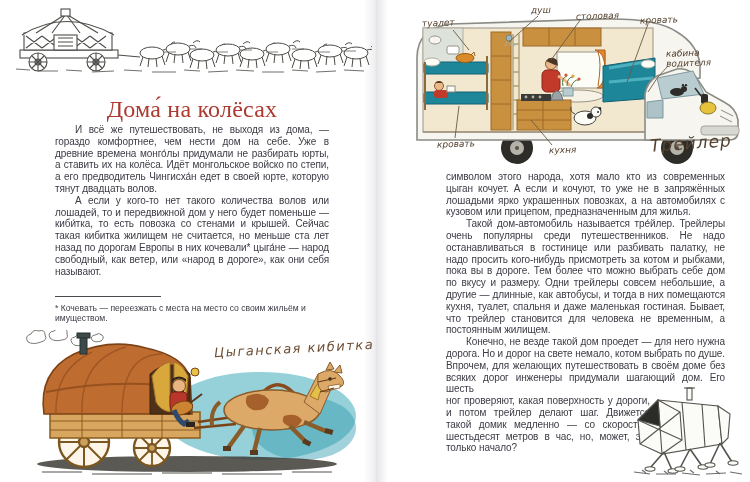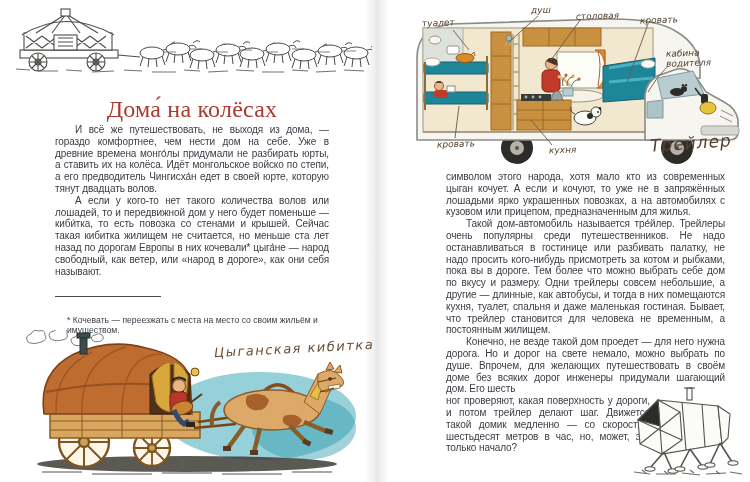--- a/index.html
+++ b/index.html
@@ -23,21 +23,21 @@
   #page-title{
     left:55px;top:96px;width:274px;margin:0;text-align:center;
     font-family:"Liberation Serif", serif;font-weight:normal;
     font-size:24px;color:var(--title-red,#ac3a31);letter-spacing:0.2px;
   }
   #left-body{left:55px;top:124px;width:274px;}
   #right-body{left:422px;top:171px;width:279px;margin-left:24px;}
   #right-body p.narrow{width:204px;}
   #footnote-rule{left:55px;top:296px;width:106px;height:0;border-top:1px solid #4a4a50;}
   #footnote{
-    left:55px;top:303px;width:274px;margin:12px;
+    left:55px;top:303px;width:274px;margin:0;
     font-size:8.6px;line-height:10px;color:var(--body-text,#3c3b45);
   }
   
   .hand{
     font-family:"DejaVu Sans", sans-serif;font-style:italic;
     color:var(--handwriting-brown,#56422f);font-size:9px;line-height:10px;
     transform:rotate(-2deg);white-space:nowrap;
   }
   .hand.wrap{white-space:normal;}
   #trailer-caption{font-size:17px;transform:rotate(-4deg);letter-spacing:1px;}
@@ -345,21 +345,21 @@
     <span class="abs hand" style="left:576px;top:11px">столовая</span>
     <span class="abs hand" style="left:640px;top:15px">кровать</span>
     <span class="abs hand wrap" style="left:666px;top:48px;width:48px">кабина водителя</span>
     <span class="abs hand" style="left:437px;top:139px">кровать</span>
     <span class="abs hand" style="left:549px;top:145px">кухня</span>
     <span id="trailer-caption" class="abs hand" style="left:650px;top:138px">Трейлер</span>
 
     <div id="right-body" class="abs body-col">
       <p>символом этого народа, хотя мало кто из современных цыган кочует. А если и кочуют, то уже не в запряжённых лошадьми ярко украшенных повозках, а на автомобилях с кузовом или прицепом, предназначенным для жилья.</p>
       <p class="indent">Такой дом-автомобиль называется тре́йлер. Трейлеры очень популярны среди путешественников. Не надо останавливаться в гостинице или разбивать палатку, не надо просить кого-нибудь присмотреть за котом и рыбками, пока вы в дороге. Тем более что можно выбрать себе дом по вкусу и размеру. Одни трейлеры совсем небольшие, а другие — длинные, как автобусы, и тогда в них помещаются кухня, туалет, спальня и даже маленькая гостиная. Бывает, что трейлер становится для человека не временным, а постоянным жилищем.</p>
-      <p class="indent">Конечно, не везде такой дом проедет — для него нужна дорога. Но и дорог на свете немало, можно выбрать по душе. Впрочем, для желающих путешествовать в своём доме без всяких дорог инженеры придумали шагающий дом. Его шесть</p>
+      <p class="indent">Конечно, не везде такой дом проедет — для него нужна дорога. Но и дорог на свете немало, котом выбрать по душе. Впрочем, для желающих путешествовать в своём доме без всяких дорог инженеры придумали шагающий дом. Его шесть</p>
       <p class="narrow">ног проверяют, какая поверхность у дороги, и потом трейлер делают шаг. Движется такой домик медленно — со скоростью шестьдесят метров в час, но, может, это только начало?</p>
     </div>
 
     <svg class="abs" style="left:630px;top:386px" width="115" height="92" viewBox="0 0 115 92">
       <g stroke="#55534e" stroke-width="1.1" fill="#fbfbf8">
 
         <g fill="none" opacity=".85">
           <path d="M4,86 l16,2 M26,88 l20,0 M52,87 l18,2 M76,88 l20,-1 M100,86 l12,2"></path>
           <path d="M12,84 l4,3 M34,85 l4,3 M60,84 l4,3 M86,85 l4,3"></path>
         </g>

